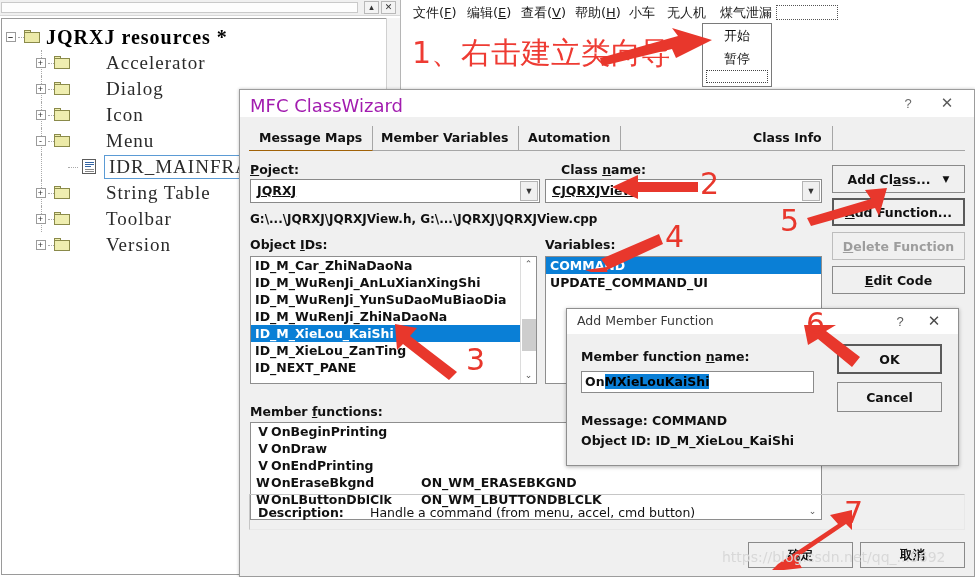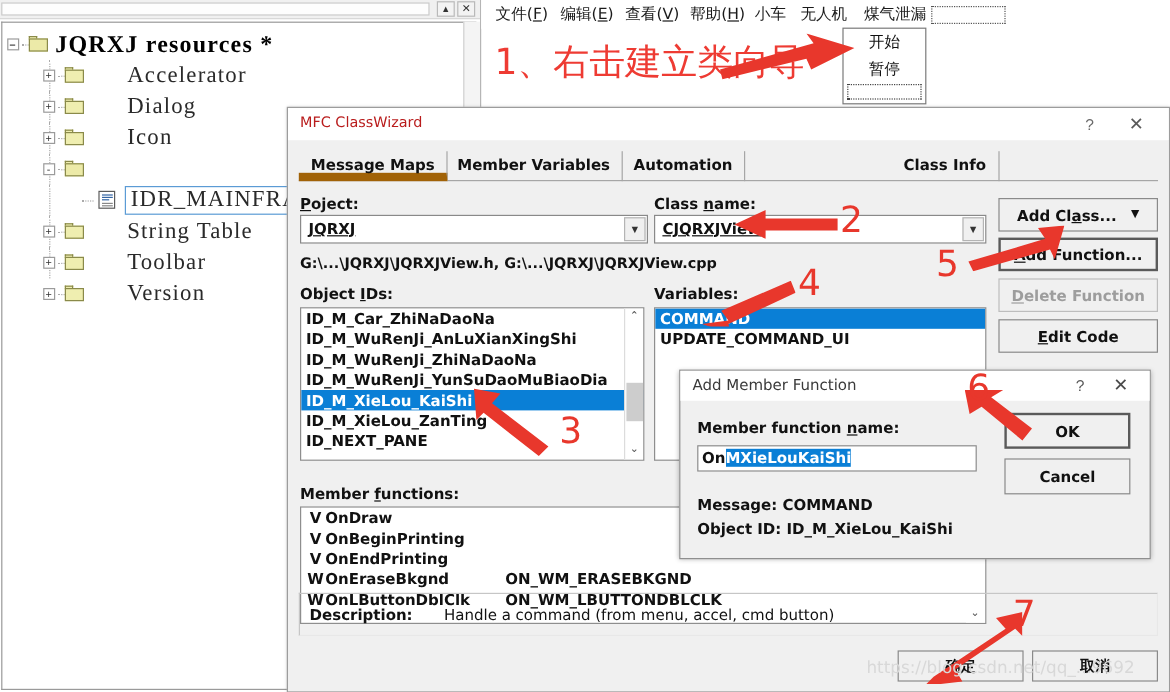--- a/index.html
+++ b/index.html
@@ -145,21 +145,21 @@
   #cw {
     position:absolute; left:239px; top:89px; width:736px; height:488px;
     background:#f0f0f0; border:1px solid #9c9c9c;
     box-shadow:0 0 3px rgba(0,0,0,.25);
   }
   #cw-title {
     position:absolute; left:0; top:0; width:100%; height:27px;
     background:#ffffff;
   }
   #cw-title-text {
-    position:absolute; left:10px; top:5px; font-size:12px; color:#b91c1c;
+    position:absolute; left:10px; top:5px; font-size:18px; color:#a21caf;
     font-family:"DejaVu Sans", sans-serif;
   }
   #cw-help {
     position:absolute; right:55px; top:4px; width:22px; height:20px;
     text-align:center; line-height:20px; font-size:13px; color:#6a6a6a;
   }
   #cw-close {
     position:absolute; right:14px; top:4px; width:26px; height:20px;
     text-align:center; line-height:19px; font-size:15px; color:#5a5a5a;
     font-family:"DejaVu Sans", sans-serif;
@@ -171,21 +171,21 @@
   #tabstrip {
     position:absolute; left:9px; top:9px; right:9px; height:25px;
     border-bottom:1px solid #a6a6a6;
   }
   .tab {
     position:absolute; top:0; height:25px; line-height:24px;
     font-family:"DejaVu Sans", sans-serif; font-size:12.5px;
     font-weight:bold; color:#111; padding:0 10px;
     border-right:1px solid #a6a6a6; white-space:nowrap;
   }
-  .tab.active { background:#f0f0f0; border-bottom:7px solid #a16207; }
+  .tab.active { background:#f0f0f0; border-bottom:1px solid #a16207; }
 
   .lbl {
     position:absolute; font-family:"DejaVu Sans", sans-serif;
     font-size:12.5px; font-weight:bold; color:#111; white-space:nowrap;
   }
   .lbl u { text-decoration:underline; }
 
   .combo {
     position:absolute; height:24px; background:#ffffff;
     border:1px solid #898989;
@@ -273,21 +273,21 @@
     text-align:center; line-height:18px; font-size:15px; color:#4a4a4a;
     font-family:"DejaVu Sans", sans-serif;
   }
   #amf-input {
     position:absolute; left:14px; top:62px; width:233px; height:22px;
     background:#ffffff; border:1px solid #8b8b8b;
     font-family:"DejaVu Sans", sans-serif; font-size:12.5px;
     font-weight:bold; color:#111; line-height:20px; padding-left:3px;
     white-space:nowrap; overflow:hidden;
   }
-  .hl { background:#0a7fd6; color:#ffffff; }
+  .hl { background:#0a7fd6; color:#000000; }
 
   
   .anno-num {
     position:absolute; color:#e8372c;
     font-family:"DejaVu Sans", sans-serif; font-size:30px;
     font-weight:400; line-height:30px;
   }
   .arrow { position:absolute; pointer-events:none; }
 
   #watermark {
@@ -356,20 +356,21 @@
     </div>
 
     <div class="trow ind1">
       <span class="tvert"></span>
       <span class="tbox">-</span>
       <span class="tdash"></span>
       <span class="folder open ind1f">
         <span class="ftab"></span>
           <span class="fbody"></span>
       </span>
+      <span class="ind1t">Menu</span>
     </div>
 
     <div class="trow">
       <span class="tvert"></span>
       <span class="tdash" style="left:62px;"></span>
       <span class="docicon">
         <i></i>
           <i></i>
           <i></i>
           <i></i>
@@ -454,54 +455,54 @@
       <div class="tab" style="left:269px;">Automation</div>
       <div class="tab" style="left:494px;">Class Info</div>
     </div>
 
     <div class="lbl" style="left:10px; top:45px;"><u>P</u><span>oject:</span></div>
     <div class="combo" style="left:10px; top:62px; width:290px;">
       <span class="ctext">JQRXJ</span>
       <span class="carrow">▼</span>
     </div>
 
-    <div class="lbl" style="left:305px; top:45px;text-align:center;"><span>Class </span><u>n</u><span>ame:</span></div>
+    <div class="lbl" style="left:321px; top:45px;text-align:center;"><span>Class </span><u>n</u><span>ame:</span></div>
     <div class="combo" style="left:305px; top:62px; width:277px;">
       <span class="ctext">CJQRXJView</span>
       <span class="carrow">▼</span>
     </div>
 
     <div class="lbl" style="left:10px; top:95px; font-size:12px;">G:\...\JQRXJ\JQRXJView.h, G:\...\JQRXJ\JQRXJView.cpp</div>
 
     <div class="lbl" style="left:10px; top:120px;"><span>Object </span><u>I</u><span>Ds:</span></div>
     <div class="listbox" style="left:10px; top:139px; width:287px; height:128px;">
       <div class="lrow">ID_M_Car_ZhiNaDaoNa</div>
       <div class="lrow">ID_M_WuRenJi_AnLuXianXingShi</div>
+      <div class="lrow">ID_M_WuRenJi_YunSuDaoMuBiaoDia</div>
       <div class="lrow">ID_M_WuRenJi_ZhiNaDaoNa</div>
-      <div class="lrow">ID_M_WuRenJi_YunSuDaoMuBiaoDia</div>
       <div class="lrow sel">ID_M_XieLou_KaiShi</div>
       <div class="lrow">ID_M_XieLou_ZanTing</div>
       <div class="lrow">ID_NEXT_PANE</div>
       <div class="vsb">
         <div class="arw up">⌃</div>
         <div class="thumb" style="top:62px; height:32px;"></div>
         <div class="arw dn">⌄</div>
       </div>
     </div>
 
     <div class="lbl" style="left:305px; top:120px;">Variables:</div>
     <div class="listbox" style="left:305px; top:139px; width:277px; height:128px;">
       <div class="lrow sel">COMMAND</div>
       <div class="lrow">UPDATE_COMMAND_UI</div>
     </div>
 
     <div class="lbl" style="left:10px; top:287px;"><span>Member </span><u>f</u><span>unctions:</span></div>
     <div class="listbox" style="left:10px; top:305px; width:572px; height:98px;">
+      <div class="lrow"><span class="mf-icon">V</span><span class="mf-name">OnBeginPrinting</span><span></span></div>
       <div class="lrow"><span class="mf-icon">V</span><span class="mf-name">OnDraw</span><span></span></div>
-      <div class="lrow"><span class="mf-icon">V</span><span class="mf-name">OnBeginPrinting</span><span></span></div>
       <div class="lrow"><span class="mf-icon">V</span><span class="mf-name">OnEndPrinting</span><span></span></div>
       <div class="lrow"><span class="mf-icon">W</span><span class="mf-name">OnEraseBkgnd</span><span>ON_WM_ERASEBKGND</span></div>
       <div class="lrow"><span class="mf-icon">W</span><span class="mf-name">OnLButtonDblClk</span><span>ON_WM_LBUTTONDBLCLK</span></div>
       <div class="vsb" style="border-left:none;">
         <div class="arw dn">⌄</div>
       </div>
     </div>
 
     <div class="btn" style="left:592px; top:48px; width:133px; height:28px;">
       <span>Add Cl</span>

